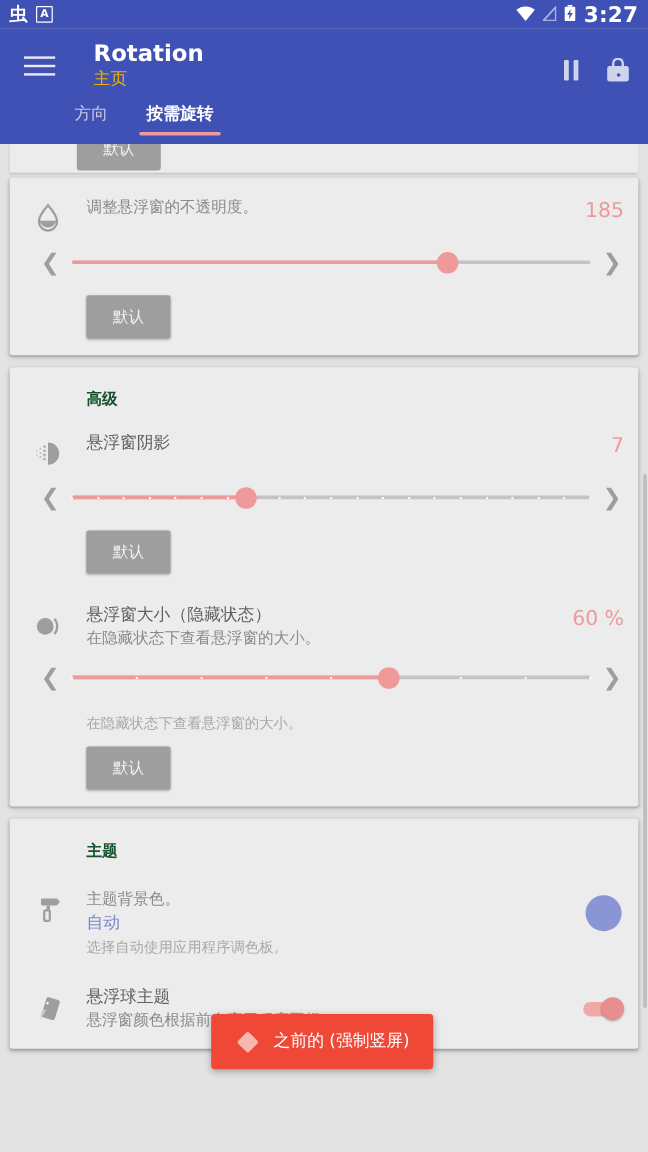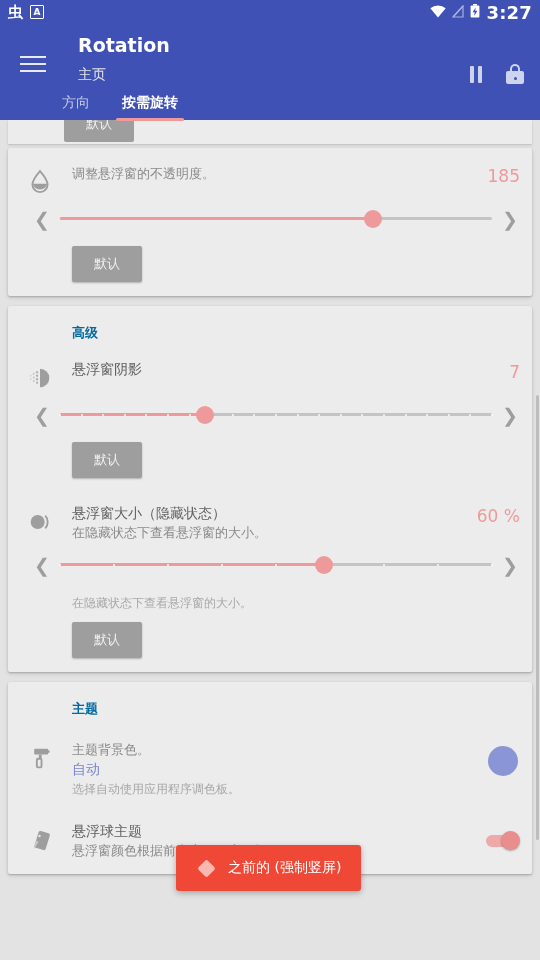--- a/index.html
+++ b/index.html
@@ -24,27 +24,27 @@
     display:flex;align-items:center;justify-content:center;
     font-size:9px;font-weight:700;line-height:9px;color:#fff;
   }
   .sb-time{ font-size:18px; font-weight:700; letter-spacing:.2px; }
 
   
   .appbar{
     background:#3f51b5; color:#fff; position:relative; z-index:5;
     height:96px; padding:0 16px;
   }
-  .appbar-row{ display:flex; align-items:flex-end; padding-top:10px; }
+  .appbar-row{ display:flex; align-items:center; padding-top:10px; }
   .menu-btn{ width:40px; height:40px; display:flex; flex-direction:column;
     justify-content:center; gap:5px; padding-left:4px; cursor:pointer; }
   .menu-btn i{ display:block; width:26px; height:2px; background:#e8eaf6; }
   .titles{ margin-left:22px; }
   .app-title{ font-size:19px; font-weight:700; line-height:22px; color:#ffffff; }
-  .app-sub{ font-size:14px; line-height:20px; color:#e5e5e5; margin-top:8px; }
+  .app-sub{ font-size:14px; line-height:20px; color:#eab308; margin-top:0; }
   .appbar-actions{ margin-left:auto; display:flex; align-items:center; gap:24px; padding-top:6px; }
   .ic-pause{ display:flex; gap:4px; cursor:pointer; }
   .ic-pause span{ width:4px;height:17px;background:#ced3ee;border-radius:1px; display:block;}
   .ic-lock{ position:relative; width:18px; height:20px; cursor:pointer; }
   .ic-lock .body{ position:absolute; bottom:0; left:0; width:18px; height:13px;
     background:#ced3ee; border-radius:2px; }
   .ic-lock .shackle{ position:absolute; top:0; left:4px; width:10px; height:9px;
     border:2px solid #ced3ee; border-bottom:none; border-radius:5px 5px 0 0; }
   .ic-lock .hole{ position:absolute; bottom:4px; left:7.5px; width:3px;height:3px;
     border-radius:50%; background:#3f51b5; }
@@ -57,21 +57,21 @@
 
   
   .content{ position:absolute; top:120px; left:0; right:0; bottom:0; background:#e3e3e3;
     overflow:hidden; }
   .card{
     background:#ececec; margin:0 8px 10px; border-radius:2px;
     box-shadow:0 1px 2px rgba(0,0,0,.22), 0 2px 5px rgba(0,0,0,.10);
     padding:4px 0 14px;
   }
 
-  .sec-head{ color:#0369a1; font-size:13px; font-weight:700; padding:14px 0 6px 64px; }
+  .sec-head{ color:#14532d; font-size:13px; font-weight:700; padding:14px 0 6px 64px; }
 
   .row{ display:flex; padding:12px 12px 0 0; }
   .row-icon{ width:64px; flex:0 0 64px; display:flex; justify-content:center;
     padding-top:4px; }
   .row-main{ flex:1; min-width:0; }
   .row-title{ font-size:14px; color:#616161; line-height:19px; }
   .row-sub{ font-size:13px; color:#8a8a8a; line-height:19px; }
   .row-link{ font-size:14px; color:#7986cb; line-height:21px; }
   .row-hint{ font-size:12px; color:#a8a8a8; line-height:18px; }
   .row-value{ font-size:17px; color:#ef9a9a; padding-left:10px; padding-top:2px;

